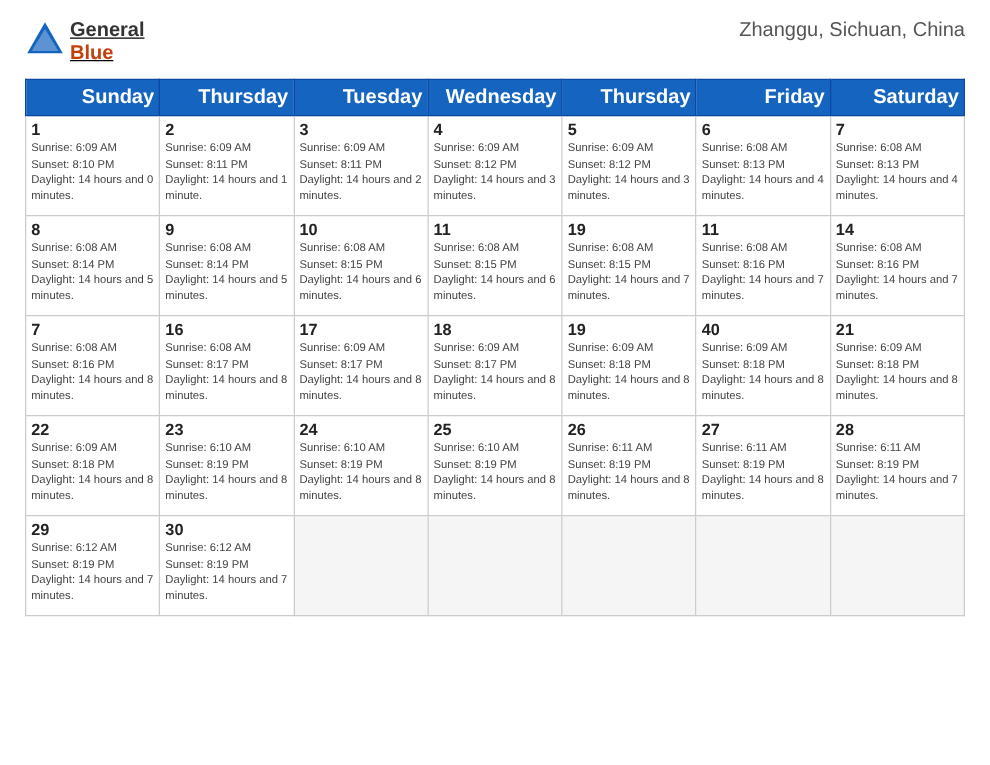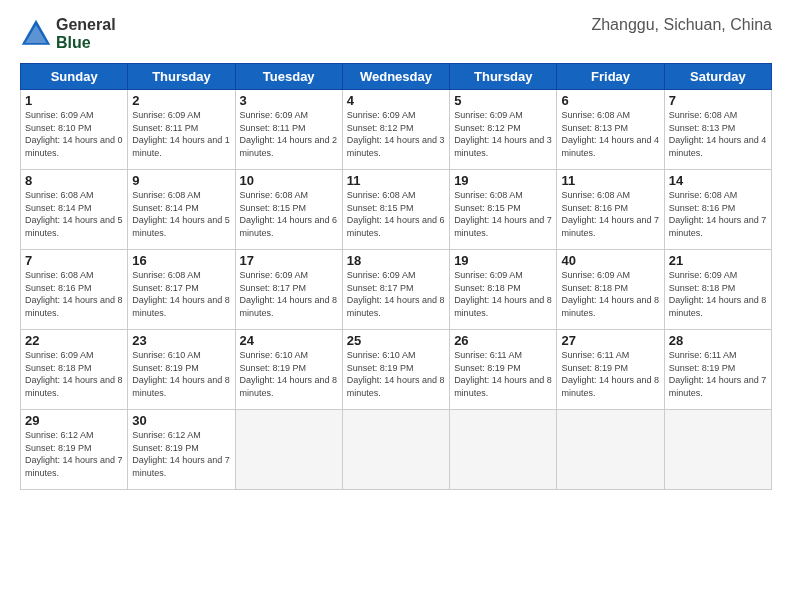--- a/index.html
+++ b/index.html
@@ -14,30 +14,30 @@
       padding: 16px 20px 10px 20px;
     }
     .header {
       display: flex;
       justify-content: space-between;
       align-items: flex-start;
       margin-bottom: 12px;
     }
     .logo {
       display: flex;
-      align-items: center;
       gap: 4px;
+      text-decoration: underline;
     }
     .logo-text {
       font-size: 16px;
       font-weight: bold;
       line-height: 1.1;
     }
     .logo-general { color: #333; }
-    .logo-blue { color: #14532d; }
+    .logo-blue { color: #c2410c; }
     .logo-icon {
       width: 32px;
       height: 32px;
     }
     .title-block {
       text-align: right;
     }
     .month-title {
       font-size: 32px;
       font-weight: bold;
@@ -50,24 +50,24 @@
       text-align: right;
     }
     table {
       width: 100%;
       border-collapse: collapse;
       table-layout: fixed;
     }
     thead tr th {
       background-color: #1565c0;
       color: #fff;
-      font-size: 13px;
+      font-size: 16px;
       font-weight: bold;
       padding: 5px 4px;
-      text-align: center;
+      text-align: right;
       border: 1px solid #0d47a1;
     }
     tbody tr td {
       border: 1px solid #ccc;
       vertical-align: top;
       padding: 3px 4px;
       font-size: 9.5px;
       color: #333;
       height: 80px;
       background: #fff;

